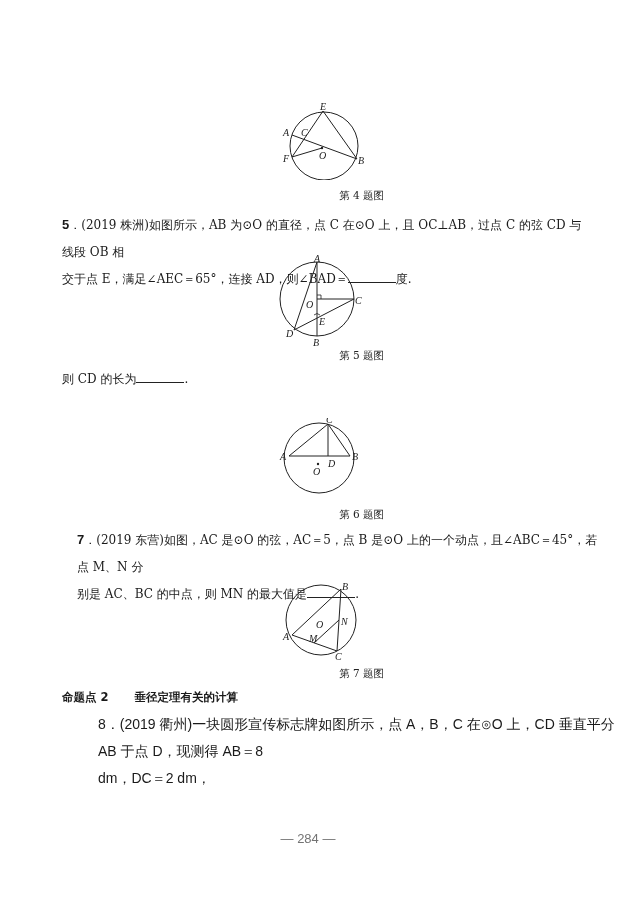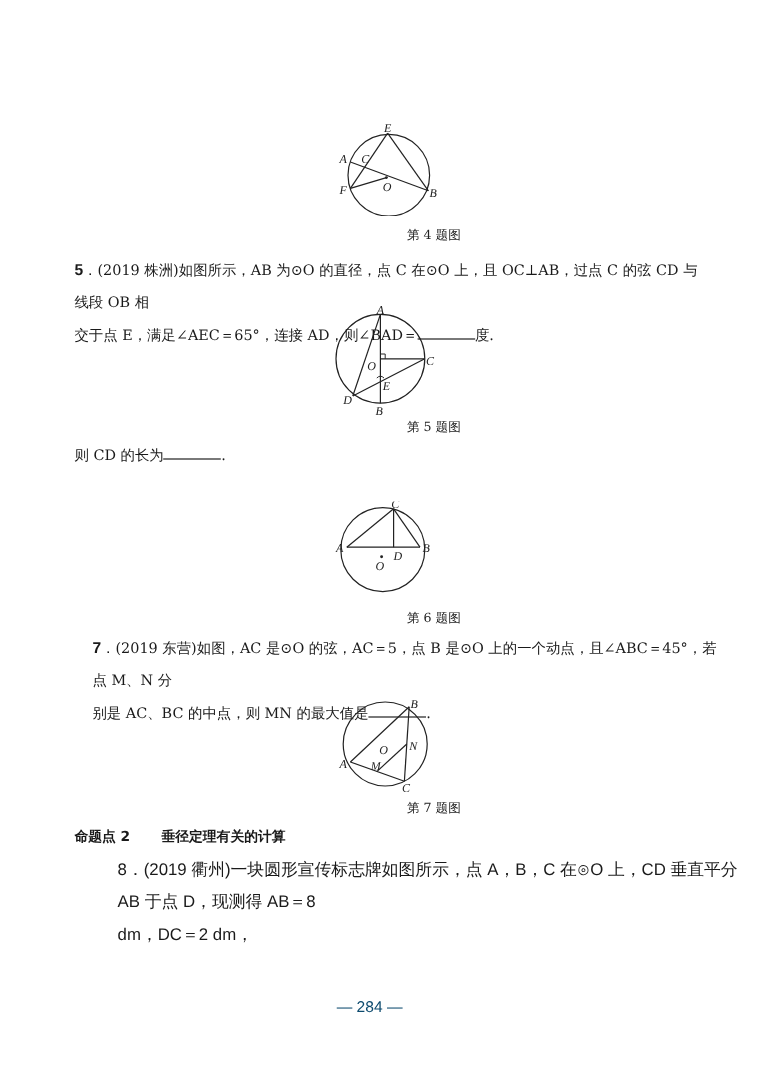--- a/index.html
+++ b/index.html
@@ -8,21 +8,21 @@
   .fig { position:absolute; }
   .fig svg { display:block; }
   .fig svg text { font-family:"Liberation Serif","DejaVu Serif",serif; font-style:italic; font-size:10px; fill:#222; }
   .caption { position:absolute; font-size:10.5px; color:#222; text-align:right; width:120px; }
   .q { position:absolute; left:62px; width:530px; font-size:12px; line-height:27px; }
   .q .num { font-family:"Liberation Sans","DejaVu Sans",sans-serif; font-weight:bold; font-size:13px; }
   .blank { display:inline-block; width:48px; border-bottom:1px solid #222; height:12px; vertical-align:baseline; }
   .section { position:absolute; left:62px; top:690px; font-family:"DejaVu Sans","Liberation Sans",sans-serif; font-weight:bold; font-size:11.5px; }
   .section .gap { display:inline-block; width:26px; }
   .q8 { position:absolute; left:62px; width:530px; font-family:Liberation Sans, sans-serif; font-size:14px; line-height:27px;margin-left:36px; }
-  .pageno { position:absolute; left:0; width:616px; top:831px; text-align:center; font-family:"Liberation Sans","DejaVu Sans",sans-serif; font-size:13px; color:#0c4a6e; }
+  .pageno { position:absolute; left:0; width:616px; top:831px; text-align:center; font-family:"Liberation Sans","DejaVu Sans",sans-serif; font-size:13px; color:#737373; }
 </style>
 </head>
 <body>
 
 <div class="fig" style="left:270px;top:100px;">
   <svg width="110" height="80" viewBox="270 100 110 80">
     <circle cx="324" cy="146" r="34" fill="none" stroke="#222" stroke-width="1"></circle>
     <line x1="323" y1="111" x2="292" y2="157" stroke="#222" stroke-width="1"></line>
     <line x1="323" y1="111" x2="357" y2="159" stroke="#222" stroke-width="1"></line>
     <line x1="292" y1="135" x2="357" y2="159" stroke="#222" stroke-width="1"></line>

